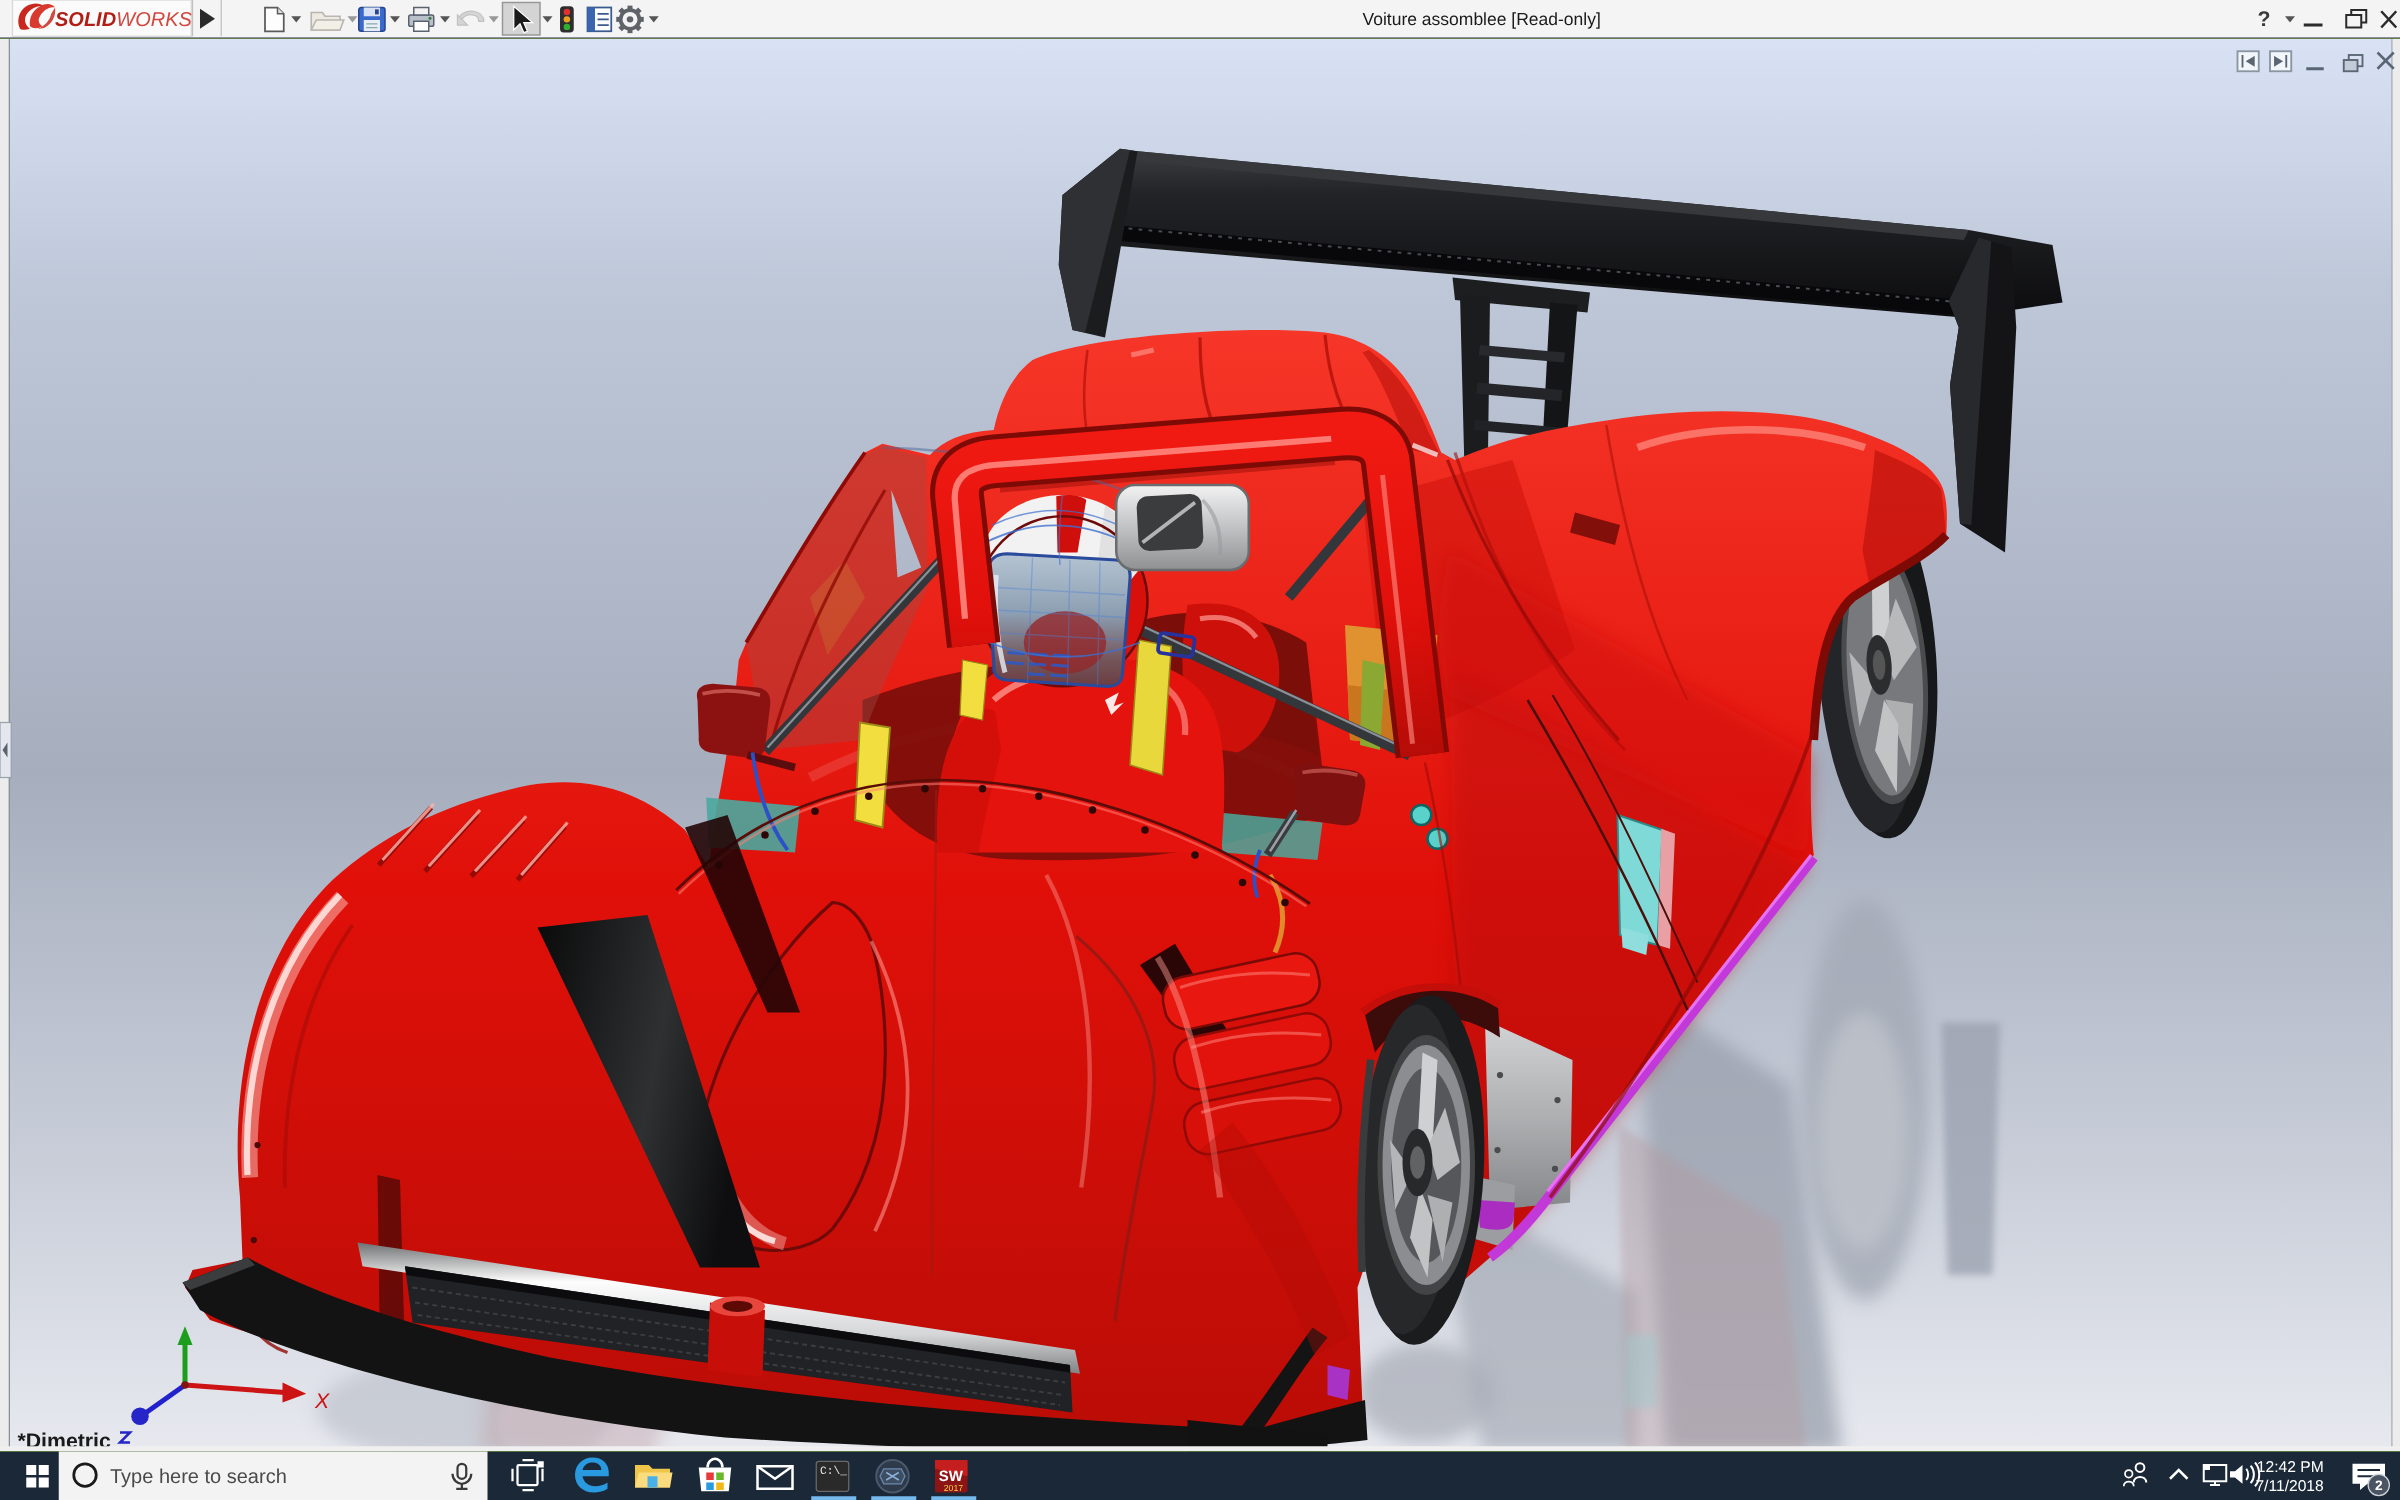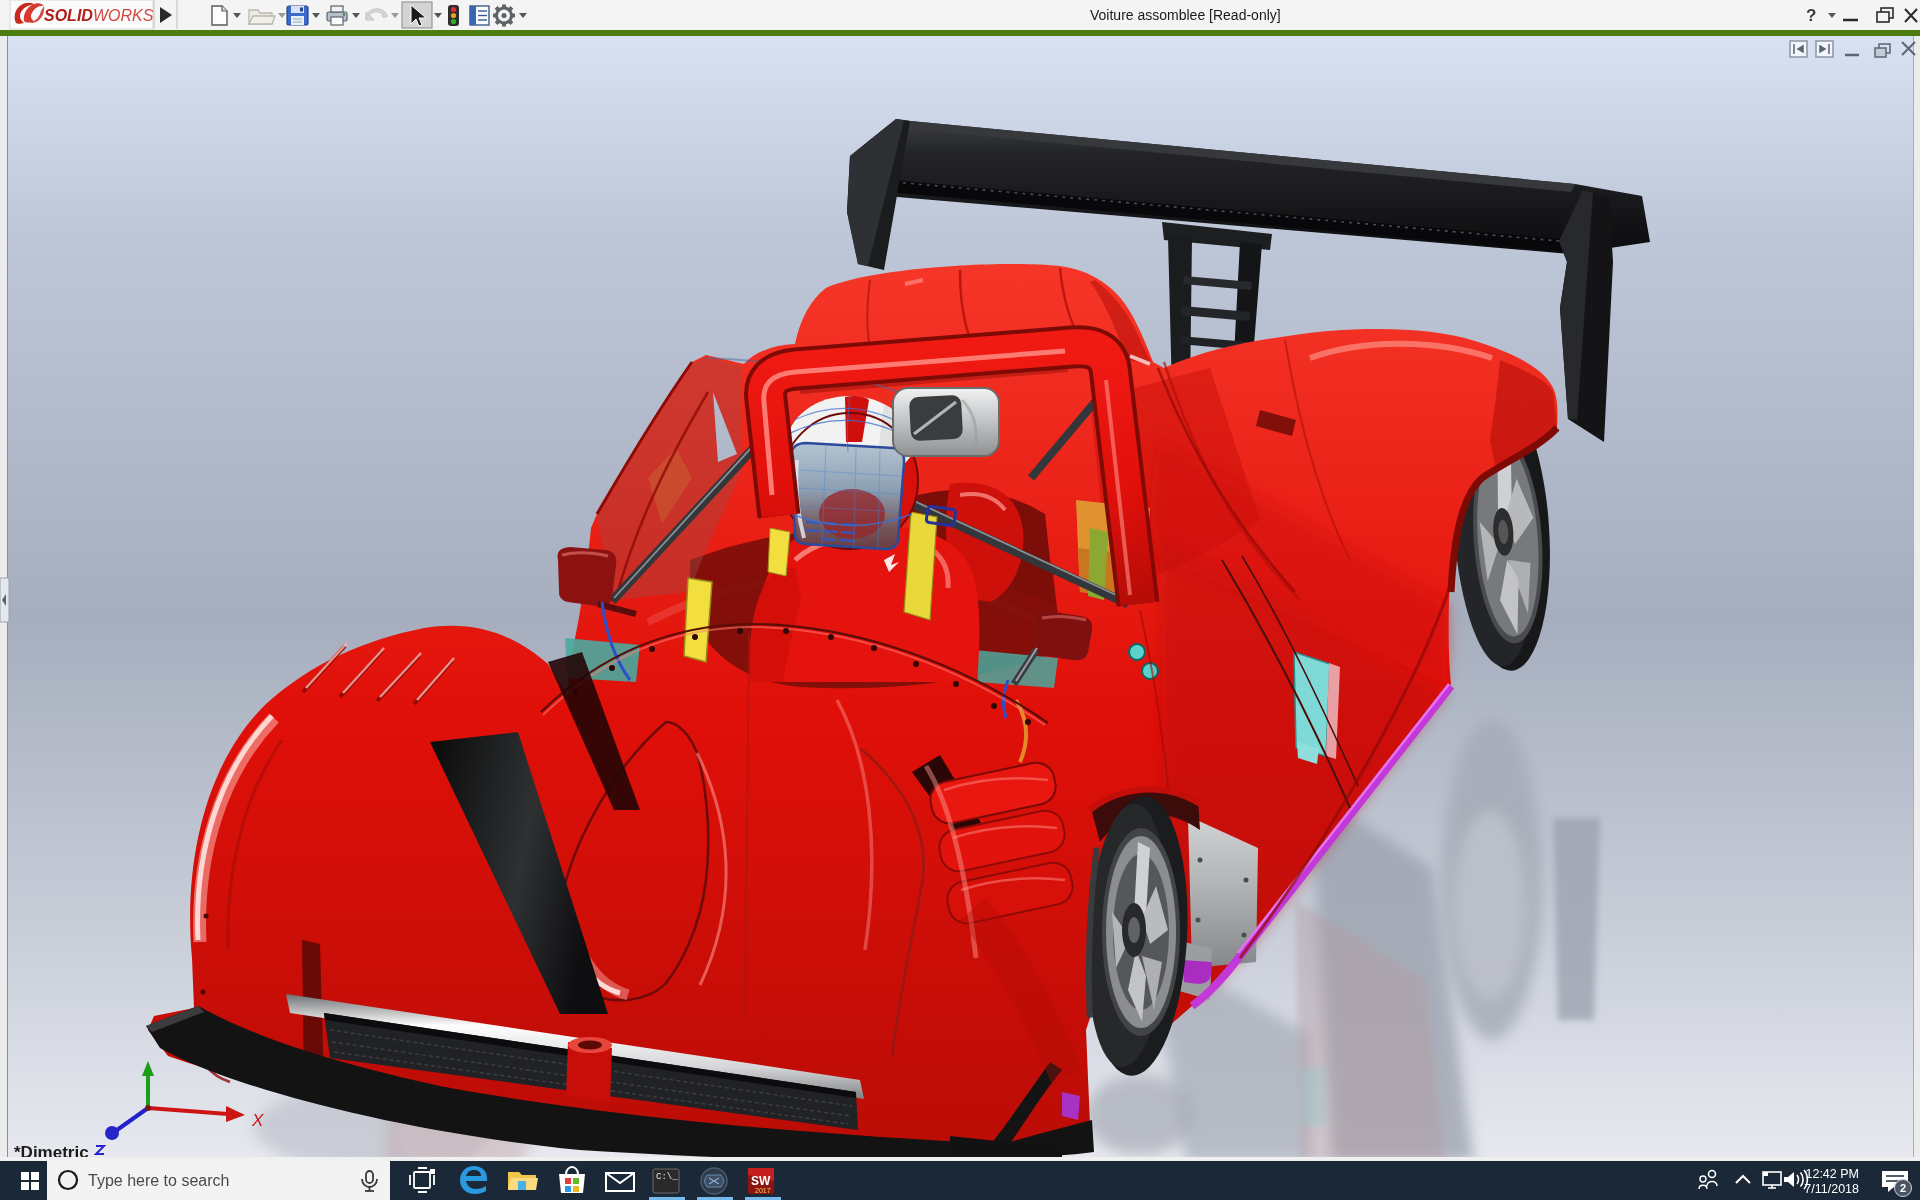--- a/index.html
+++ b/index.html
@@ -1,16 +1,16 @@
 <!DOCTYPE html>
 <html><head><meta charset="utf-8">
 <style>
   html,body{margin:0;padding:0;width:1920px;height:1200px;overflow:hidden;
     font-family:"Liberation Sans",sans-serif;}
-  #titlebar{position:absolute;left:0;top:0;width:1920px;height:30px;background:#8b5cf6;border-bottom:6px solid #4d7c0f;}
+  #titlebar{position:absolute;left:0;top:0;width:1920px;height:30px;background:#8b5cf6;border-bottom:1px solid #4d7c0f;}
   #viewport{position:absolute;left:0;top:31px;width:1920px;height:1130px;}
   #statusstrip{position:absolute;left:0;top:1157px;width:1920px;height:4px;background:#f0f0f0;}
   #taskbar{position:absolute;left:0;top:1161px;width:1920px;height:39px;background:#84cc16;}
 </style></head>
 <body>
 <div id="viewport"><svg id="vp" width="1920" height="1130" viewBox="0 31 1920 1130">
 <defs>
 <linearGradient id="bg" x1="0" y1="31" x2="0" y2="1161" gradientUnits="userSpaceOnUse">
   <stop offset="0" stop-color="#d8e2f4"></stop>
           <stop offset="0.18" stop-color="#bec7d8"></stop>

